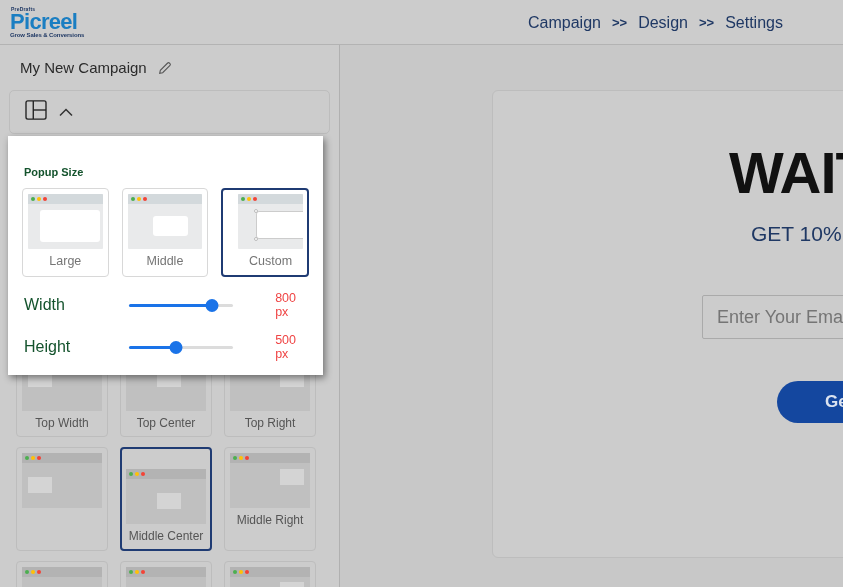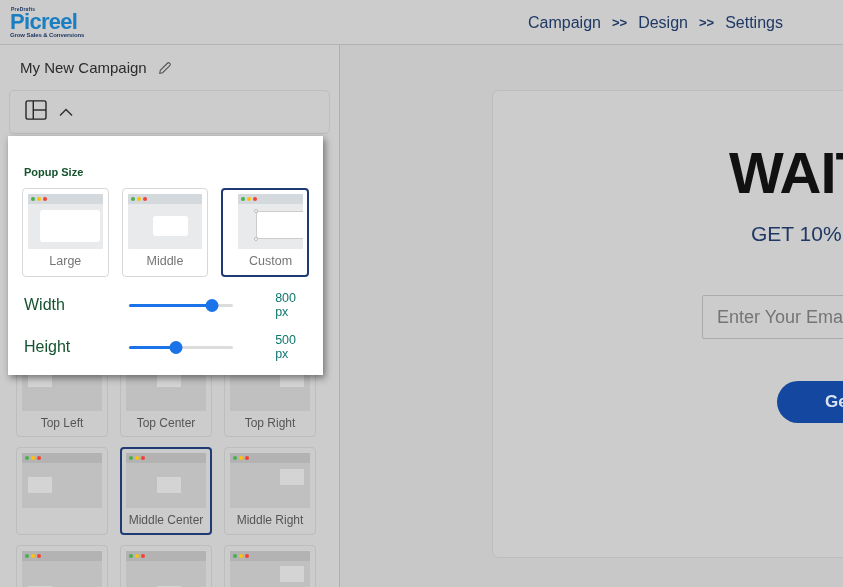--- a/index.html
+++ b/index.html
@@ -110,36 +110,36 @@
   }
   .track {
     position: absolute; left: 0; right: 0; height: 3px;
     background: #dcdcdc; border-radius: 2px;
   }
   .fill { position: absolute; left: 0; height: 3px; background: #1a73e8; border-radius: 2px; }
   .knob {
     position: absolute; width: 13px; height: 13px; border-radius: 50%;
     background: #1a73e8; transform: translateX(-6.5px);
   }
-  .slider-val { font-size: 12.5px; color: #0f766e; margin-left: 42px; }
+  .slider-val { font-size: 12.5px; color: #ef4444; margin-left: 42px; }
 
   
   .position-wrap { position: absolute; left: 0; top: 280px; width: 340px; }
   .position-label {
     font-size: 13.5px; font-weight: bold; color: #222;
     margin: 0 0 10px 20px;
   }
   .pos-grid {
     display: flex; flex-wrap: wrap; gap: 10px 12px; padding-left: 16px; width: 330px;
   }
   .pos-card {
     width: 92px; background: #cccccc; border: 1px solid #bdbdbd;
     border-radius: 4px; padding: 5px 5px 0 5px; cursor: pointer;
   }
-  .pos-card.selected { border: 2px solid #1f3b73; padding: 4px 4px 0 4px; }
+  .pos-card.selected { border: 2px solid #1f3b73; padding: 20px 4px 0 4px; }
   .pos-mock {
     width: 100%; height: 55px; background: #c0c0c0;
     position: relative; overflow: hidden;
   }
   .pos-bar {
     height: 10px; background: #b3b3b3; display: flex;
     align-items: center; gap: 2px; padding-left: 3px;
   }
   .pos-inner { position: absolute; background: #d4d4d4; }
   .pos-label {
@@ -242,21 +242,21 @@
 
         <div class="pos-card">
           <div class="pos-mock">
             <div class="pos-bar">
               <span class="dot" style="background:#4caf50"></span>
               <span class="dot" style="background:#ffc107"></span>
               <span class="dot" style="background:#f44336"></span>
             </div>
             <div class="pos-inner" style="left:6px;top:15px;width:24px;height:16px;"></div>
           </div>
-          <div class="pos-label">Top Left</div>
+          <div class="pos-label">Top Width</div>
         </div>
 
         <div class="pos-card">
           <div class="pos-mock">
             <div class="pos-bar">
               <span class="dot" style="background:#4caf50"></span>
               <span class="dot" style="background:#ffc107"></span>
               <span class="dot" style="background:#f44336"></span>
             </div>
             <div class="pos-inner" style="left:31px;top:15px;width:24px;height:16px;"></div>

